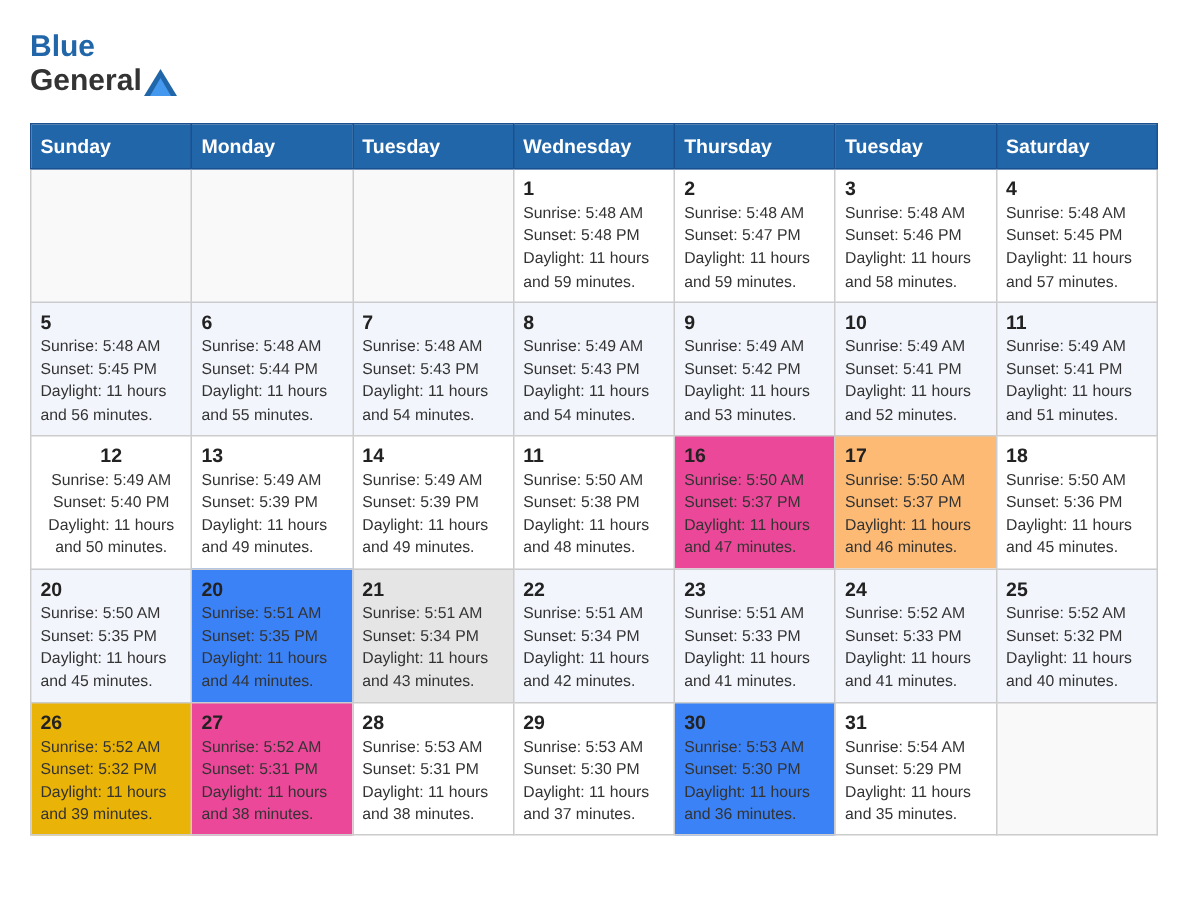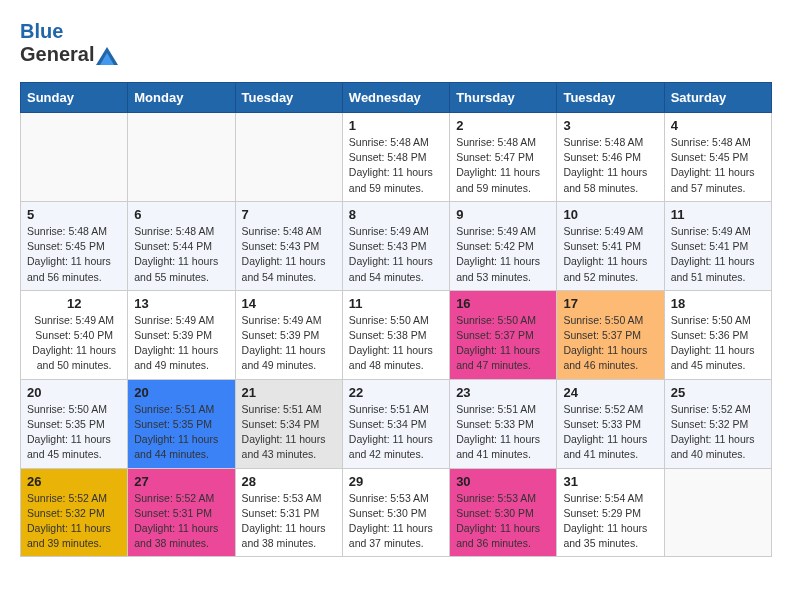--- a/index.html
+++ b/index.html
@@ -235,21 +235,21 @@
           <div class="cell-content">Sunrise: 5:52 AM<br>Sunset: 5:31 PM<br>Daylight: 11 hours and 38 minutes.</div>
         </td>
         <td style="background: rgb(255, 255, 255);">
           <span class="day-num">28</span>
           <div class="cell-content">Sunrise: 5:53 AM<br>Sunset: 5:31 PM<br>Daylight: 11 hours and 38 minutes.</div>
         </td>
         <td style="background: rgb(255, 255, 255);">
           <span class="day-num">29</span>
           <div class="cell-content">Sunrise: 5:53 AM<br>Sunset: 5:30 PM<br>Daylight: 11 hours and 37 minutes.</div>
         </td>
-        <td style="background: #ec4899;">
+        <td style="background: #3b82f6;">
           <span class="day-num">30</span>
           <div class="cell-content">Sunrise: 5:53 AM<br>Sunset: 5:30 PM<br>Daylight: 11 hours and 36 minutes.</div>
         </td>
         <td style="background: rgb(255, 255, 255);">
           <span class="day-num">31</span>
           <div class="cell-content">Sunrise: 5:54 AM<br>Sunset: 5:29 PM<br>Daylight: 11 hours and 35 minutes.</div>
         </td>
         <td class="empty-cell" style="background: rgb(249, 249, 249);"></td>
       </tr>
     </tbody>

